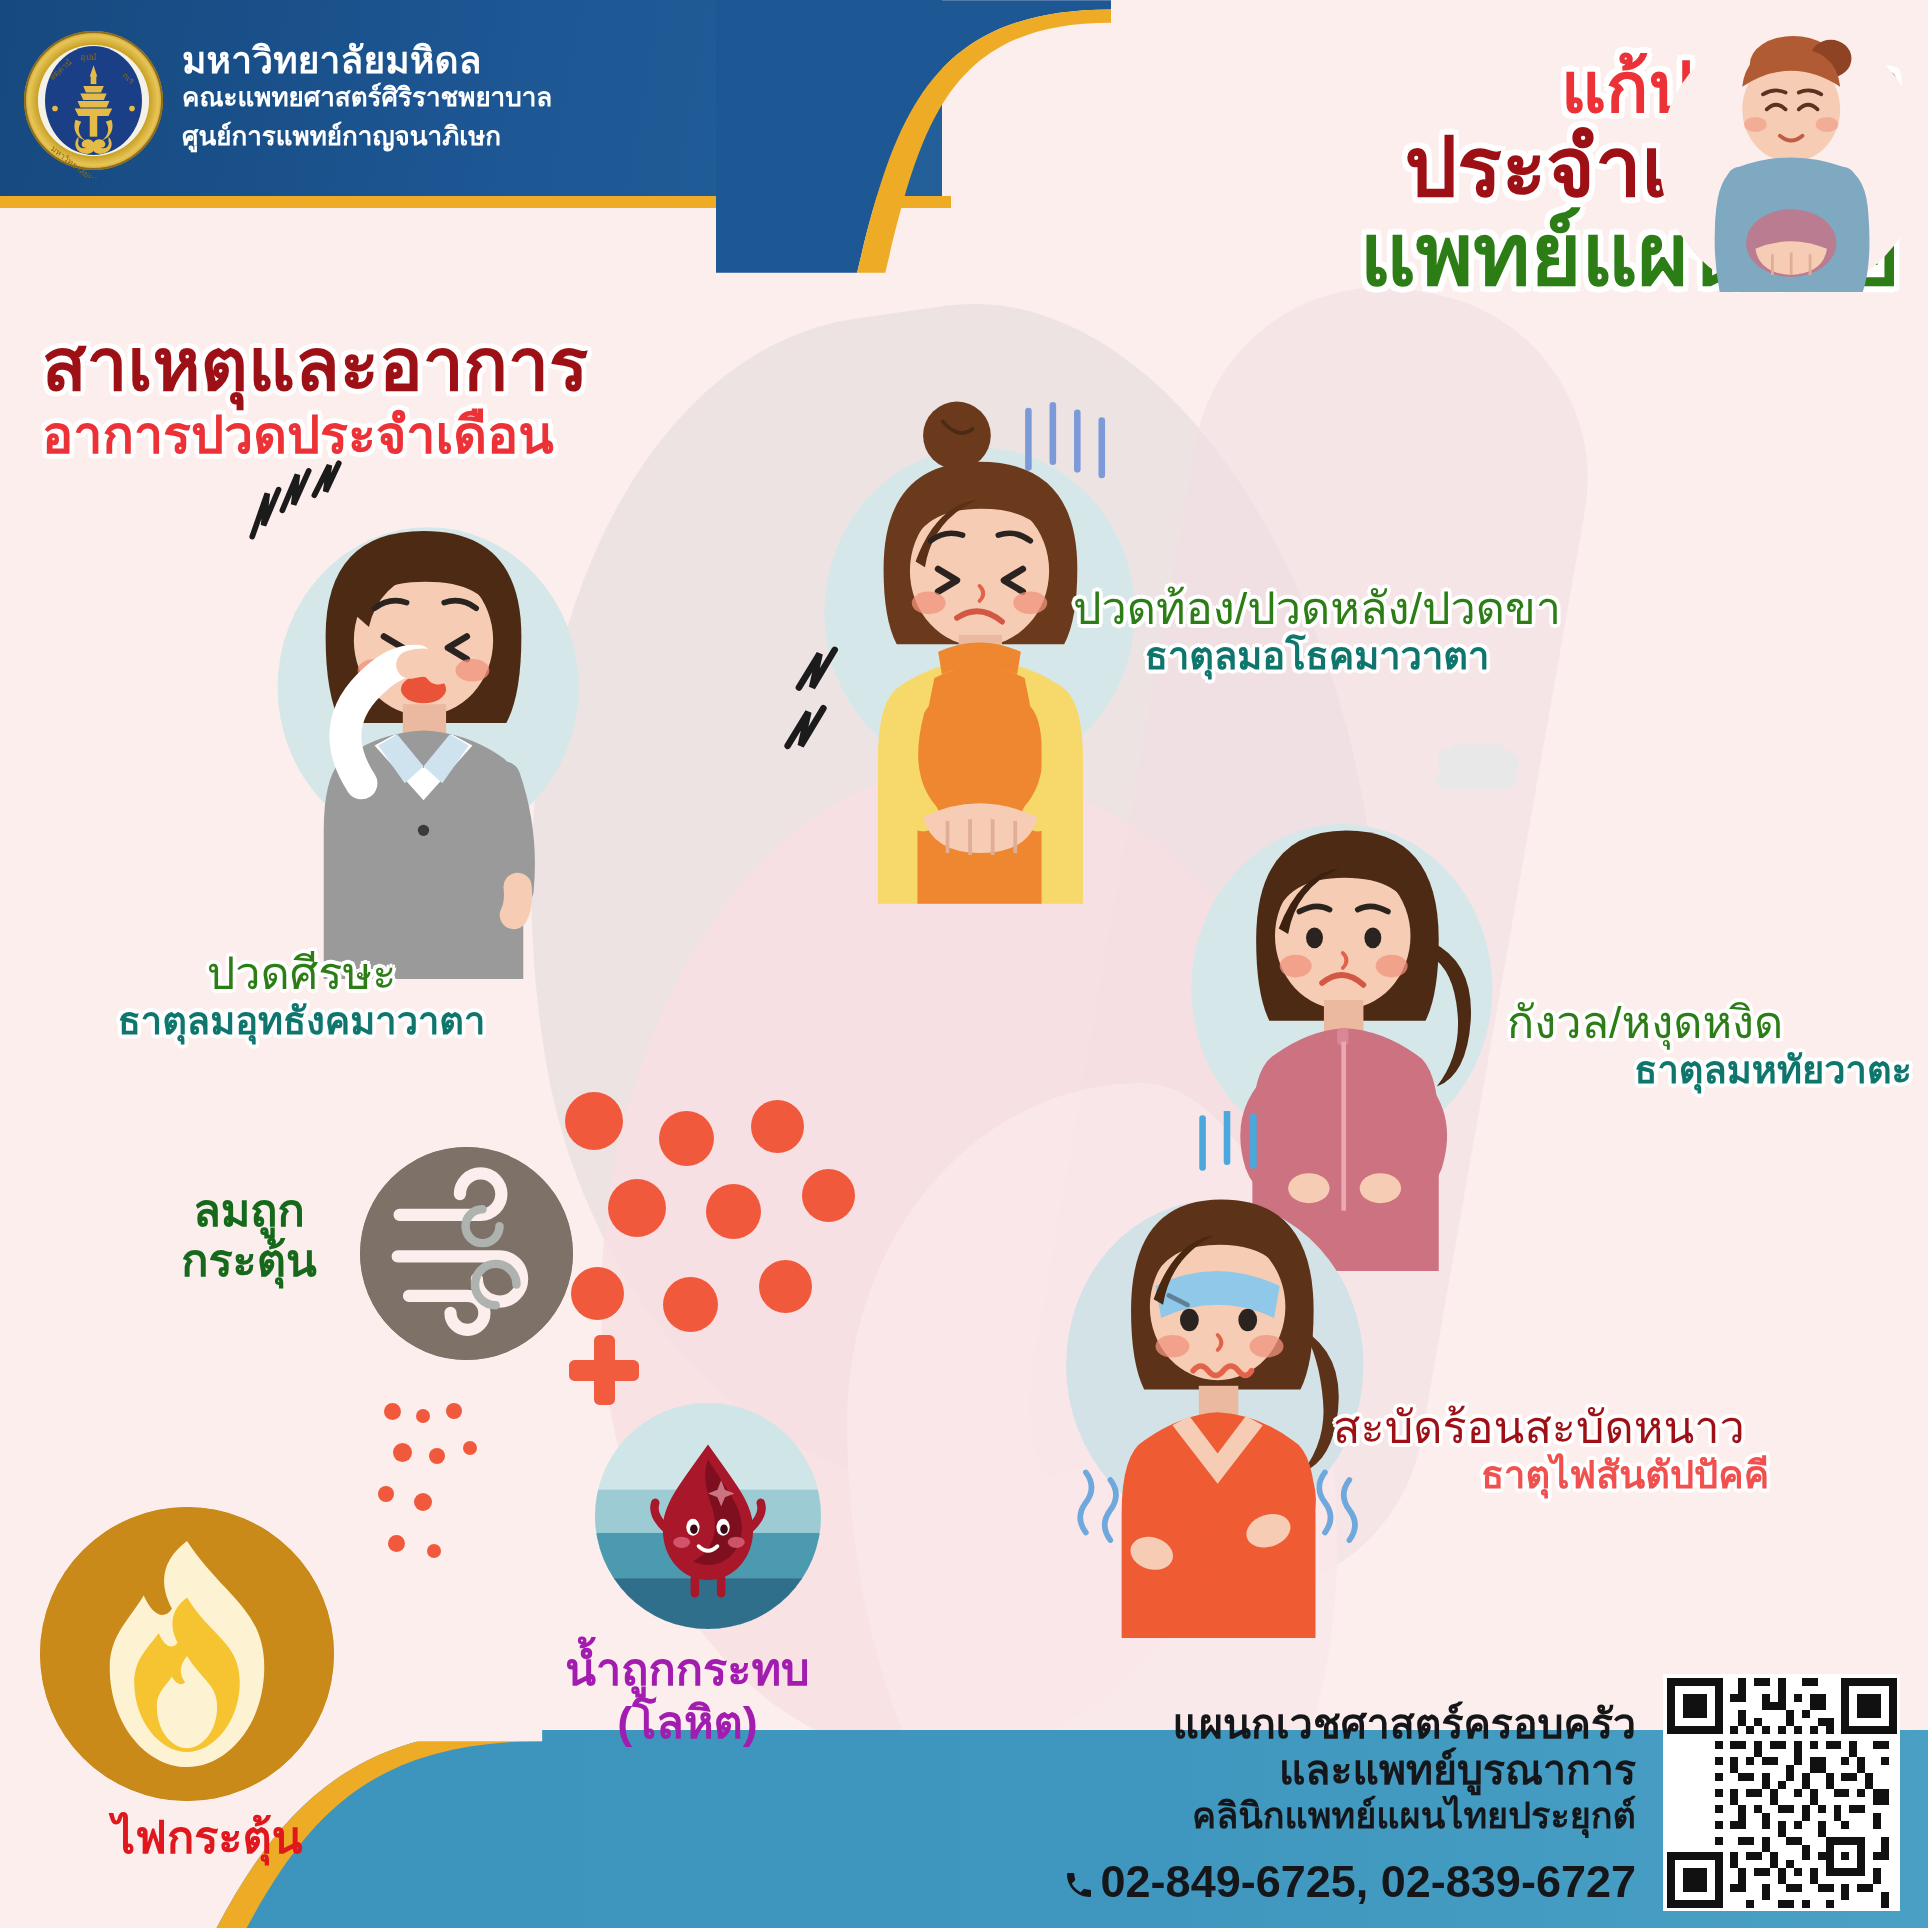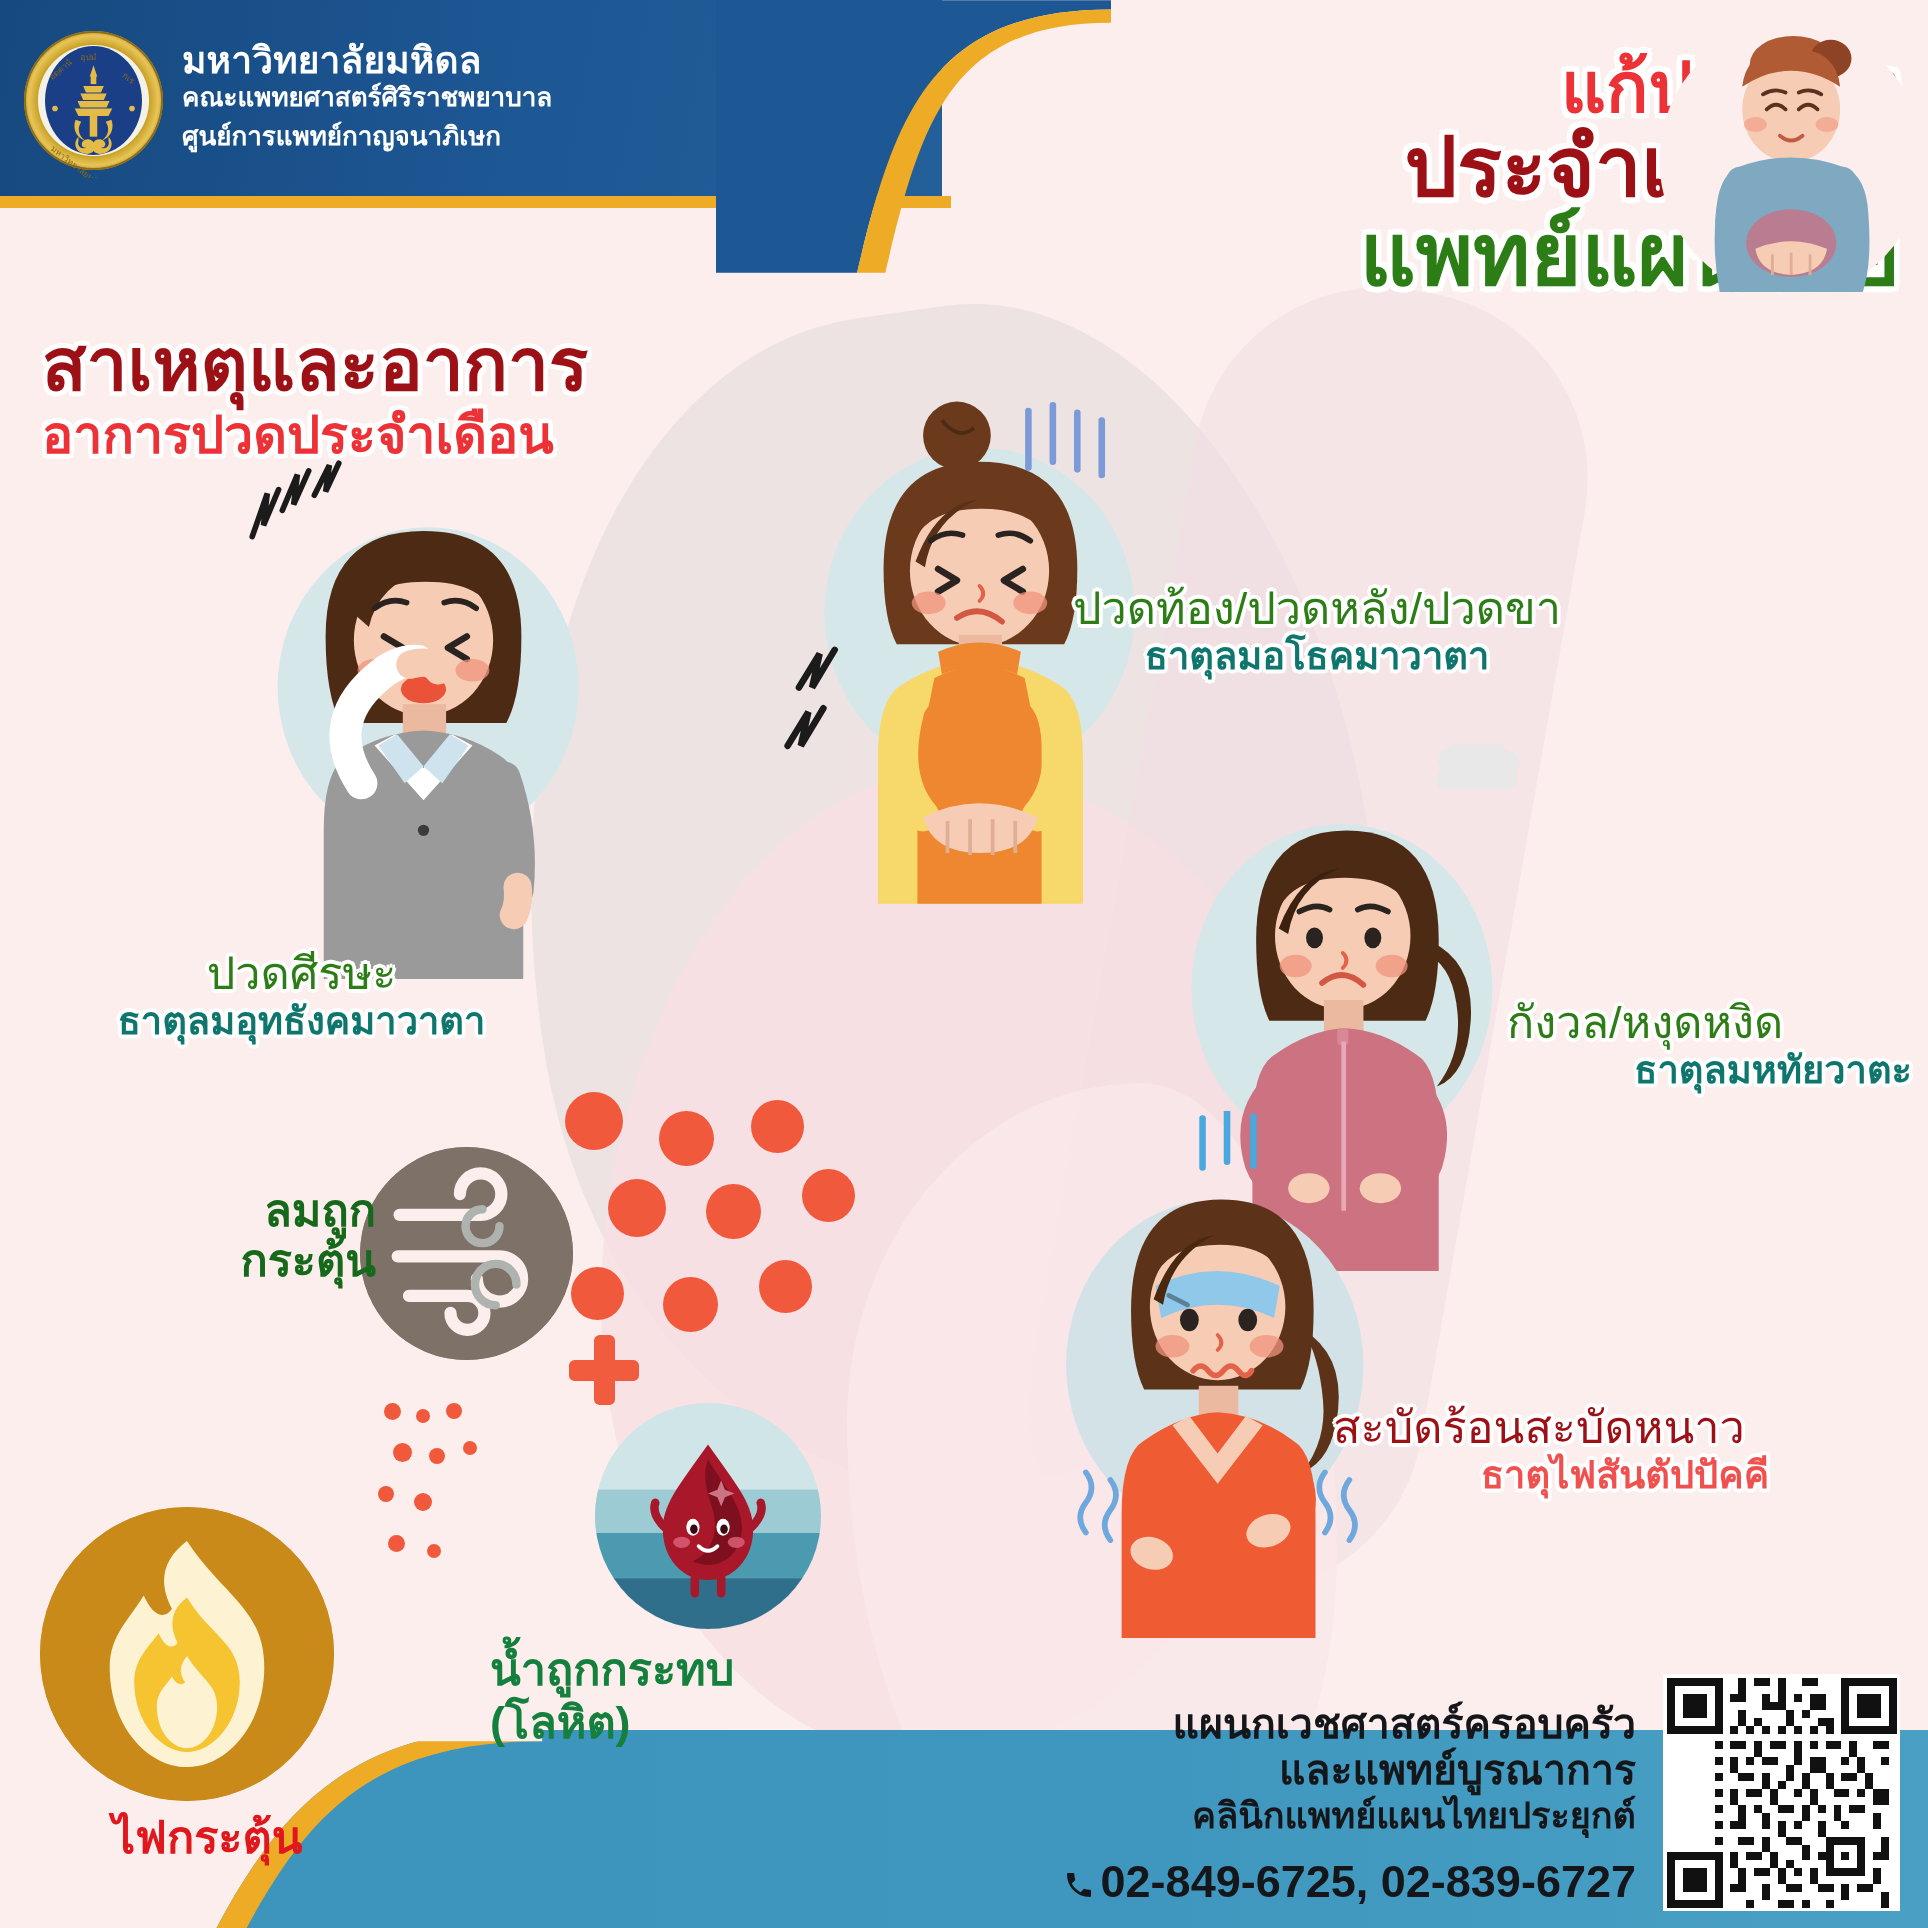--- a/index.html
+++ b/index.html
@@ -126,30 +126,30 @@
   }
   .lab.red .big { color:#9d1016; }
   .lab.red .sub { color:#f0514f; }
 
   .lab-abdomen { left:1073px; top:584px; text-align:left; }
   .lab-head    { left:38px;  top:949px; text-align:center; width:527px;}
   .lab-anx     { left:1507px; top:998px; text-align:left; width:405px;}
   .lab-hotcold { left:1333px; top:1403px; text-align:left; width:584px;}
 
   .lab-wind {
-    position:absolute; left:122px; top:1186px; z-index:12; width:254px; text-align:right;
+    position:absolute; left:122px; top:1186px; z-index:12; width:254px; text-align:center;
     font-size:45px; font-weight:700; color:#16691b; line-height:1.12;
   }
   .lab-fire {
     position:absolute; left:38px; top:1813px; z-index:12; width:339px; text-align:center;
     font-size:45px; font-weight:700; color:#e0171c; line-height:1.1;
   }
   .lab-water {
-    position:absolute; left:490px; top:1643px; z-index:12; width:395px; 
-    font-size:45px; font-weight:700; color:#15803d; line-height:1.18;
+    position:absolute; left:490px; top:1643px; z-index:12; width:395px; text-align:center;
+    font-size:45px; font-weight:700; color:#a21caf; line-height:1.18;
   }
 
   
   .circle-wind {
     position:absolute; left:360px; top:1147px; width:213px; height:213px;
     border-radius:50%; background:#7d7168; z-index:11; overflow:hidden;
   }
   .circle-fire {
     position:absolute; left:40px; top:1507px; width:294px; height:294px;
     border-radius:50%; background:#c98a1a; z-index:11; overflow:hidden;

